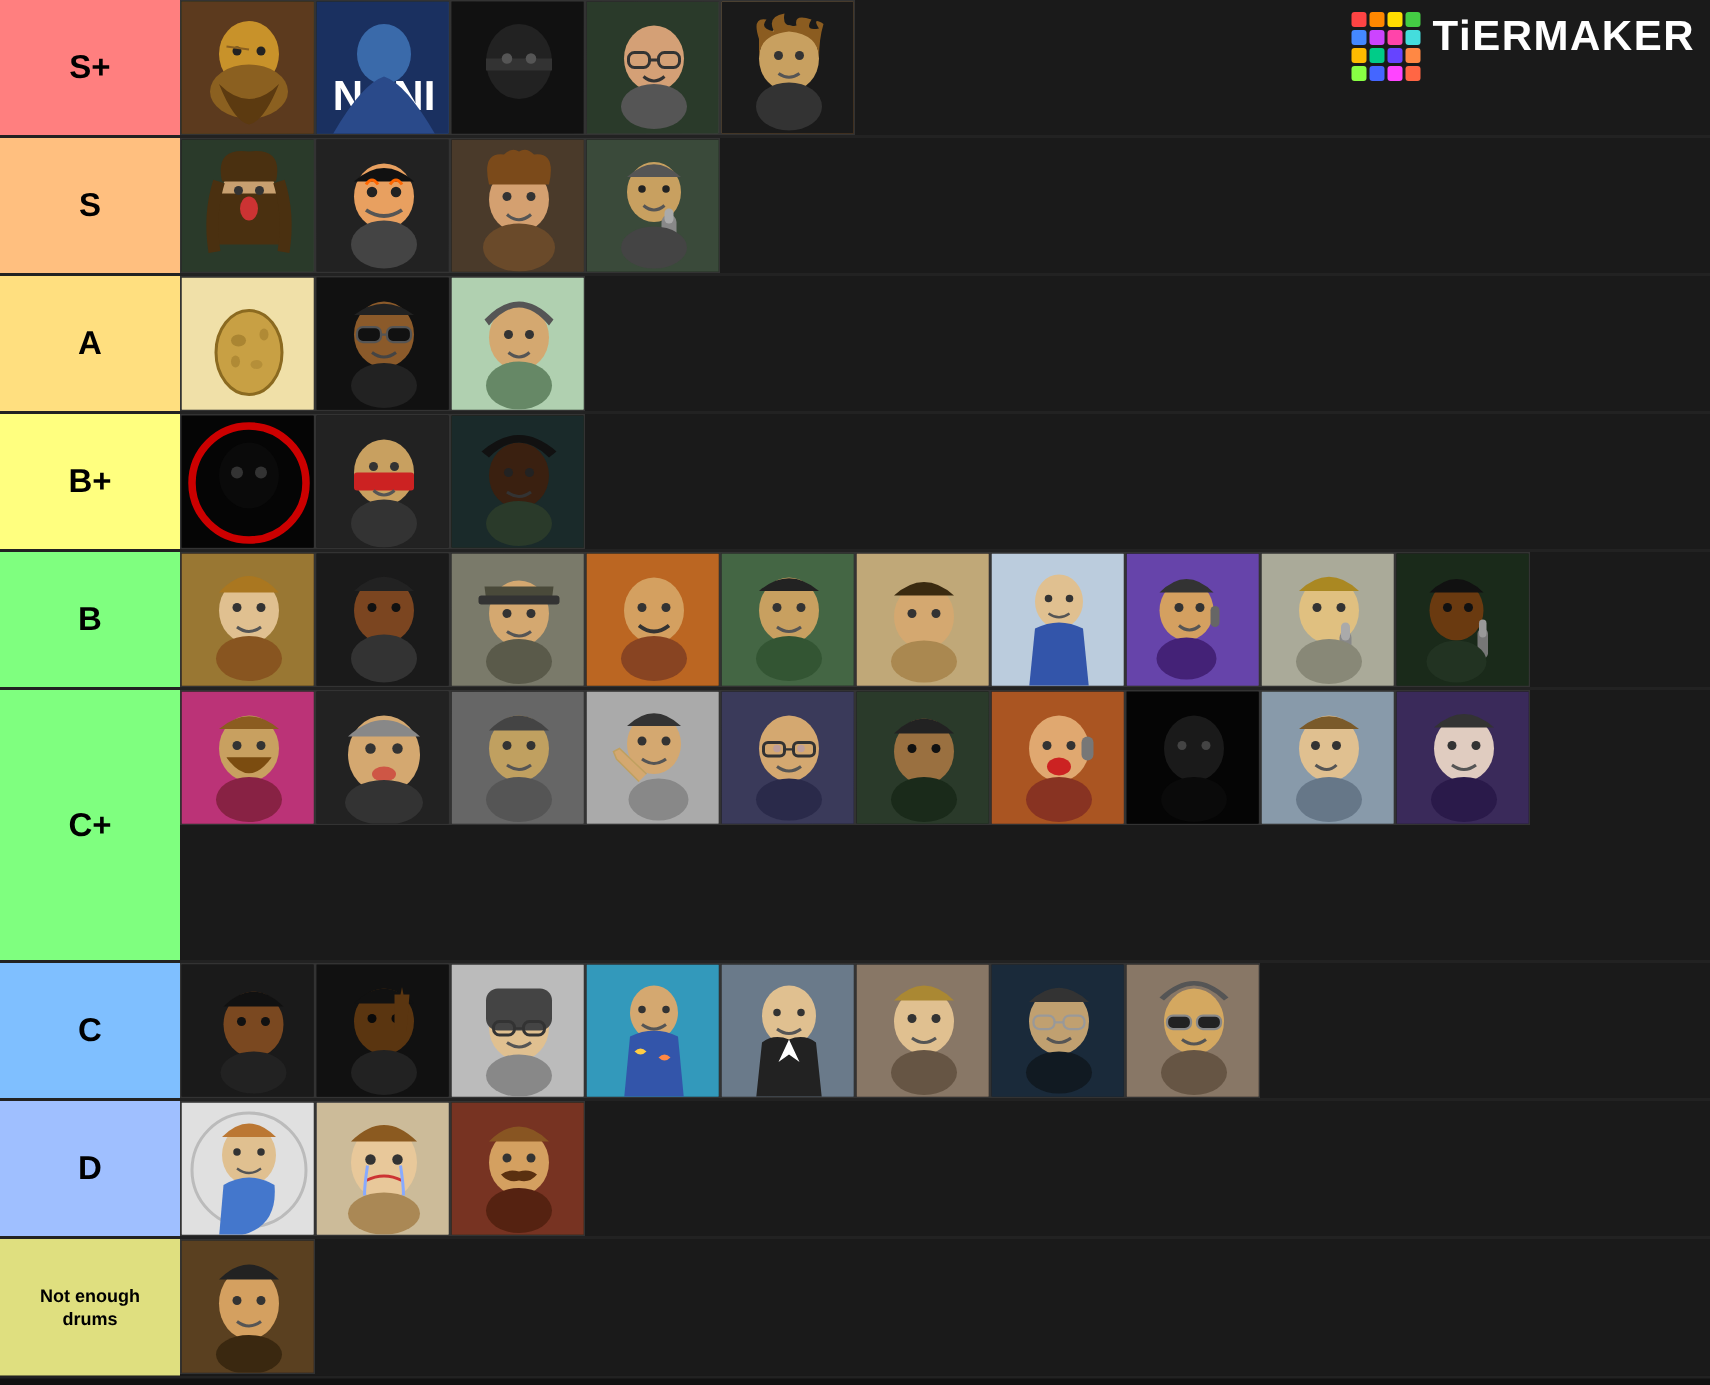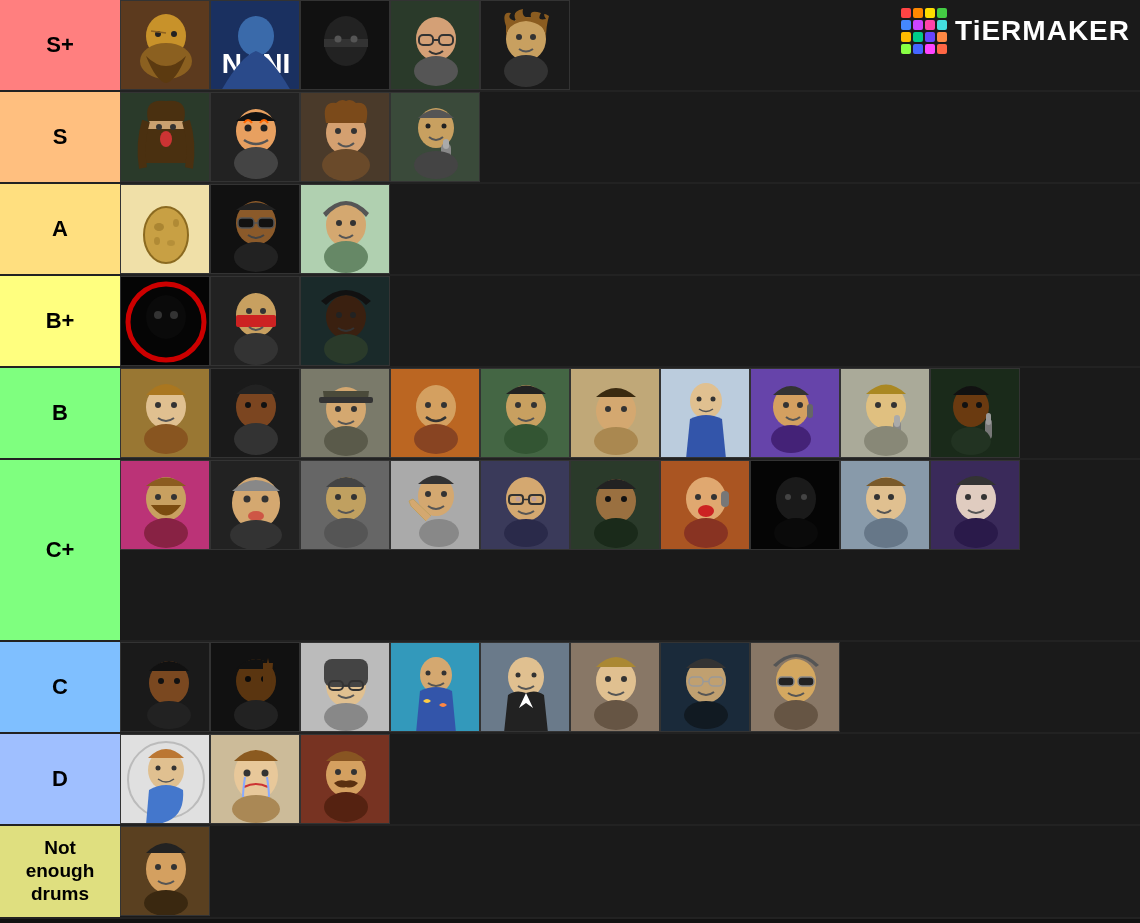--- a/index.html
+++ b/index.html
@@ -59,21 +59,20 @@
     .tier-a  { background: #ffdf7f; }
     .tier-bp { background: #ffff7f; }
     .tier-b  { background: #7fff7f; }
     .tier-cp { background: #7fff7f; }
     .tier-c  { background: #7fbfff; }
     .tiermaker-logo {
       position: absolute;
       top: 8px;
       right: 10px;
       display: flex;
-      align-items: center;
       gap: 8px;
       z-index: 10;
     }
     .logo-grid {
       display: grid;
       grid-template-columns: repeat(4, 10px);
       grid-template-rows: repeat(4, 10px);
       gap: 2px;
     }
     .logo-cell {
@@ -831,21 +830,21 @@
               <circle cx="53" cy="37" r="3" fill="#333"></circle>
               <path d="M33 48 Q38 44 45 46 Q52 44 57 48 Q52 54 45 52 Q38 54 33 48Z" fill="#5a3010"></path>
               <ellipse cx="45" cy="72" rx="22" ry="15" fill="#552211"></ellipse>
             </svg>
         </div>
       </div>
     </div>
   </div>
 
   <div class="tier-row" style="min-height:93px;">
-    <div class="tier-label" style="background:#dfdf7f; font-size:19px; line-height:1.2; padding:8px;">
+    <div class="tier-label" style="background:#dfdf7f; font-size:12px; line-height:1.2; padding:8px;">
       <span>Not enough drums</span>
     </div>
     <div class="tier-items">
 
       <div class="tier-item">
         <div class="avatar" style="background:linear-gradient(135deg,#6a5030,#4a3020);">
           <svg width="90" height="90" viewBox="0 0 90 90">
               <rect width="90" height="90" fill="#5a4020"></rect>
               <ellipse cx="45" cy="42" rx="20" ry="24" fill="#D4A060"></ellipse>
               <path d="M25 26 Q45 6 65 26" fill="#222"></path>

